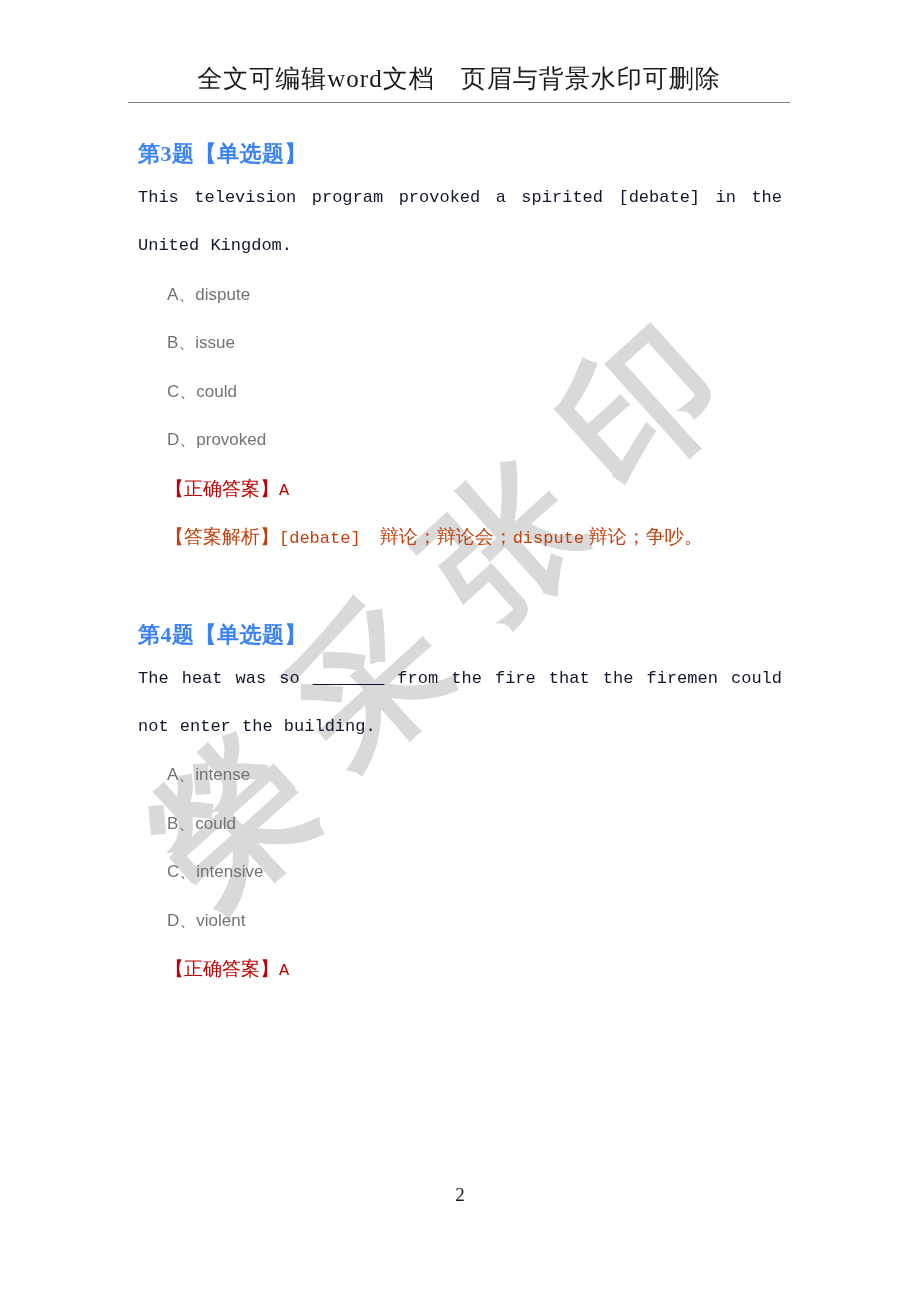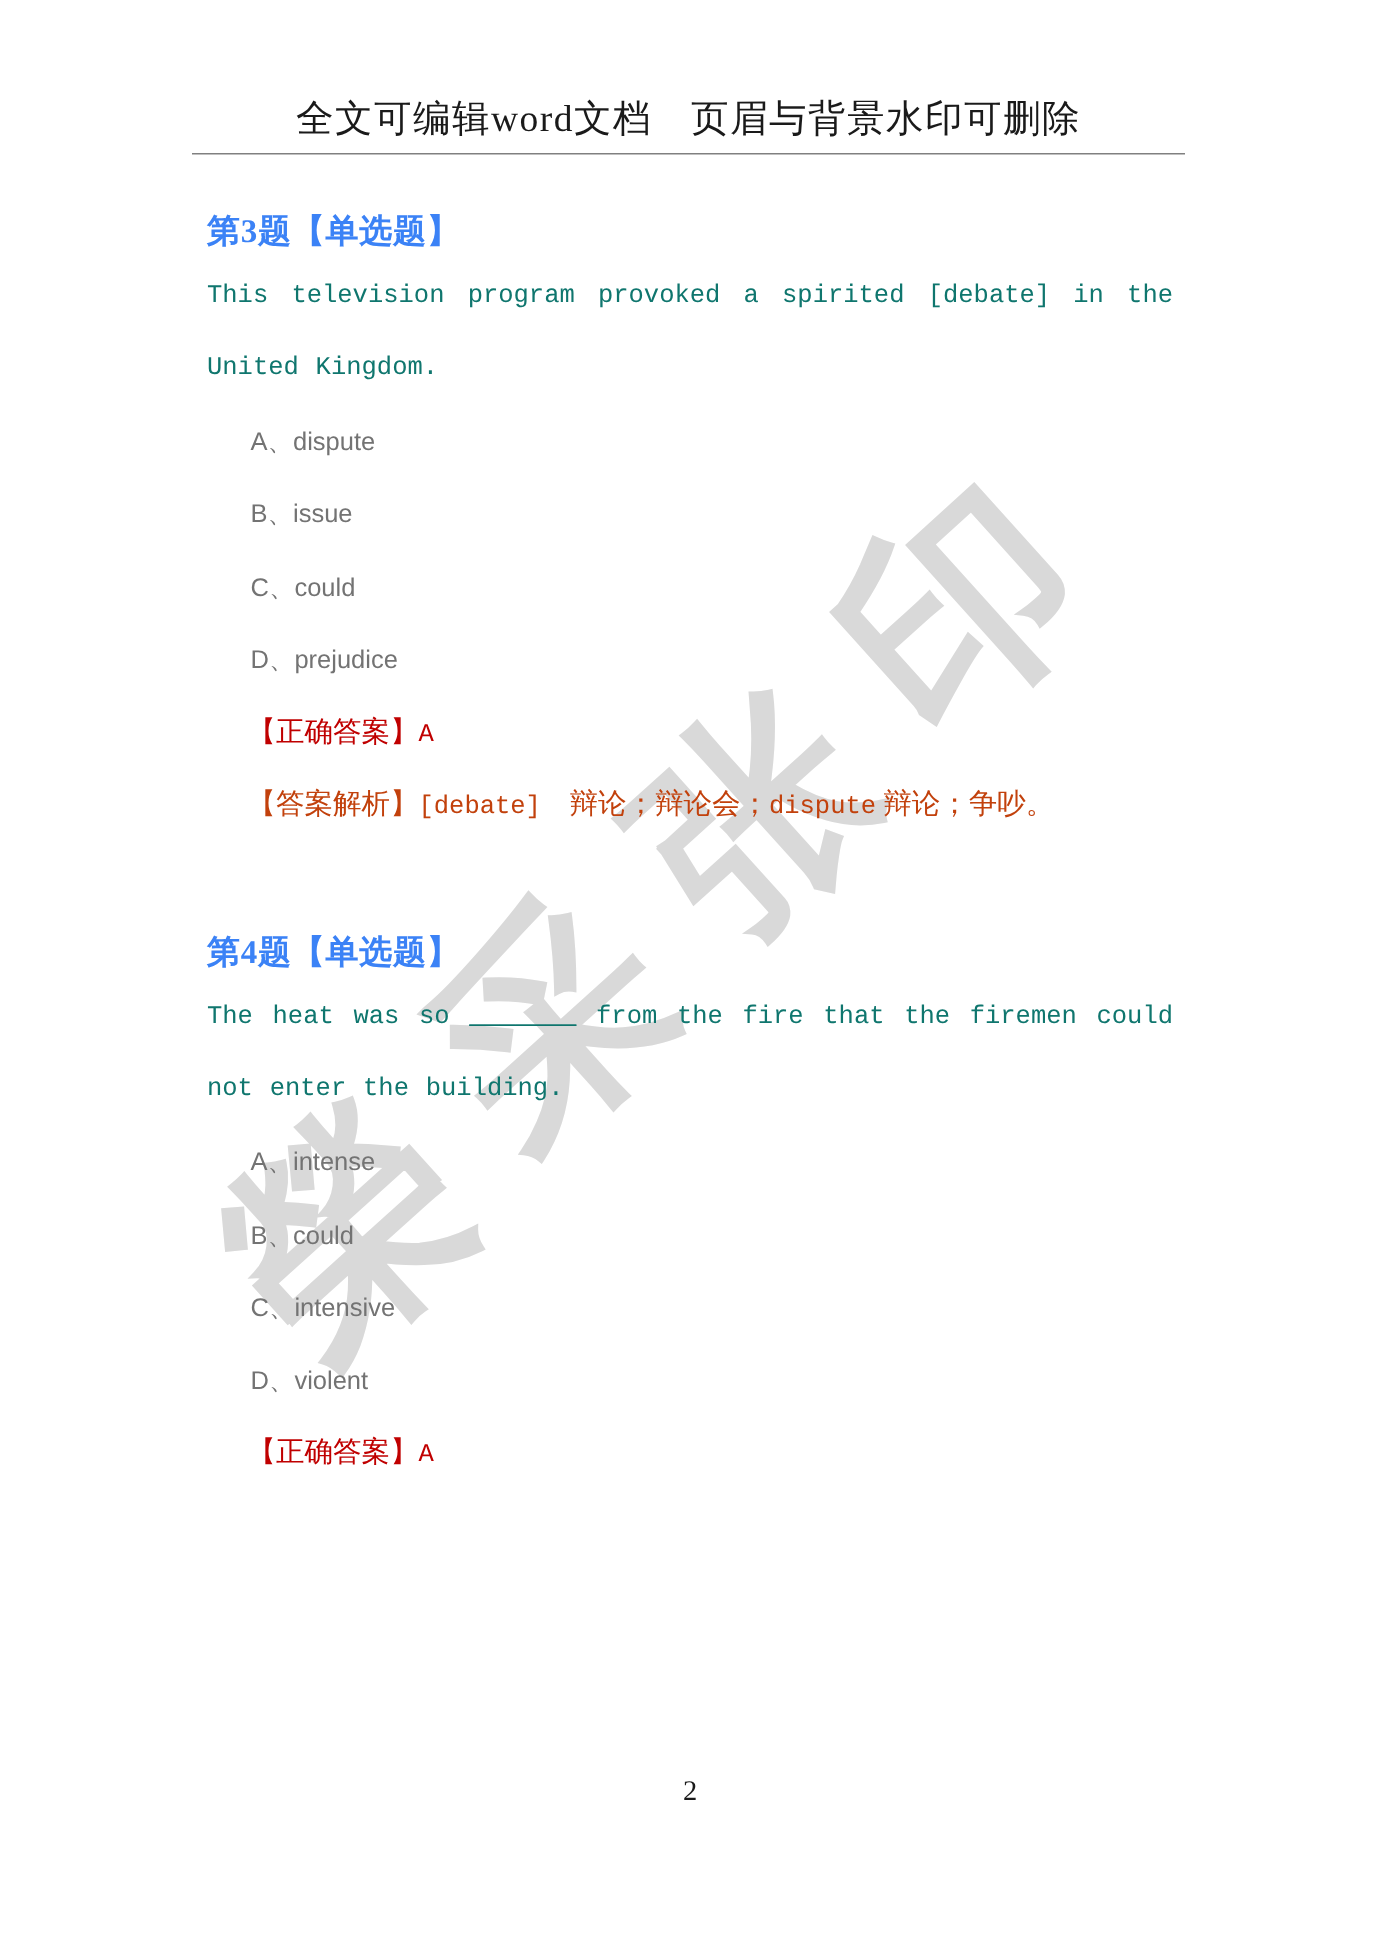--- a/index.html
+++ b/index.html
@@ -86,21 +86,21 @@
     line-height: 1.5;
     letter-spacing: 0.5px;
     color: #3b82f6;
     margin: 0 0 4px 0;
   }
 
   .q-stem {
     font-family: "Liberation Mono", "DejaVu Sans Mono", monospace;
     font-size: 17px;
     line-height: 2.85;
-    color: #0f766e;
+    color: #0f172a;
     text-align: justify;
     text-align-last: left;
     margin: 0;
     word-spacing: 1px;
   }
   .blank-underline {
     display: inline-block;
     text-decoration: underline;
     letter-spacing: 0px;
   }
@@ -168,21 +168,21 @@
 
     <div class="q-block">
       <div class="q-title">第3题【单选题】</div>
 
       <p class="q-stem">This television program provoked a spirited [debate] in the United Kingdom.</p>
 
       <ul class="options">
         <li class="option">A、dispute</li>
         <li class="option">B、issue</li>
         <li class="option">C、could</li>
-        <li class="option">D、prejudice</li>
+        <li class="option">D、provoked</li>
       </ul>
 
       <p class="answer-line" style="color: rgb(192, 0, 0);">
         <span class="tag">【正确答案】</span><span class="mono-inline">A</span>
       </p>
 
       <p class="explain-line" style="color: #c2410c;">
         <span class="tag">【答案解析】</span><span class="mono-inline">[debate]</span><span>　辩论；辩论会；</span><span class="mono-inline">dispute</span><span> 辩论；争吵。</span>
       </p>
     </div>

